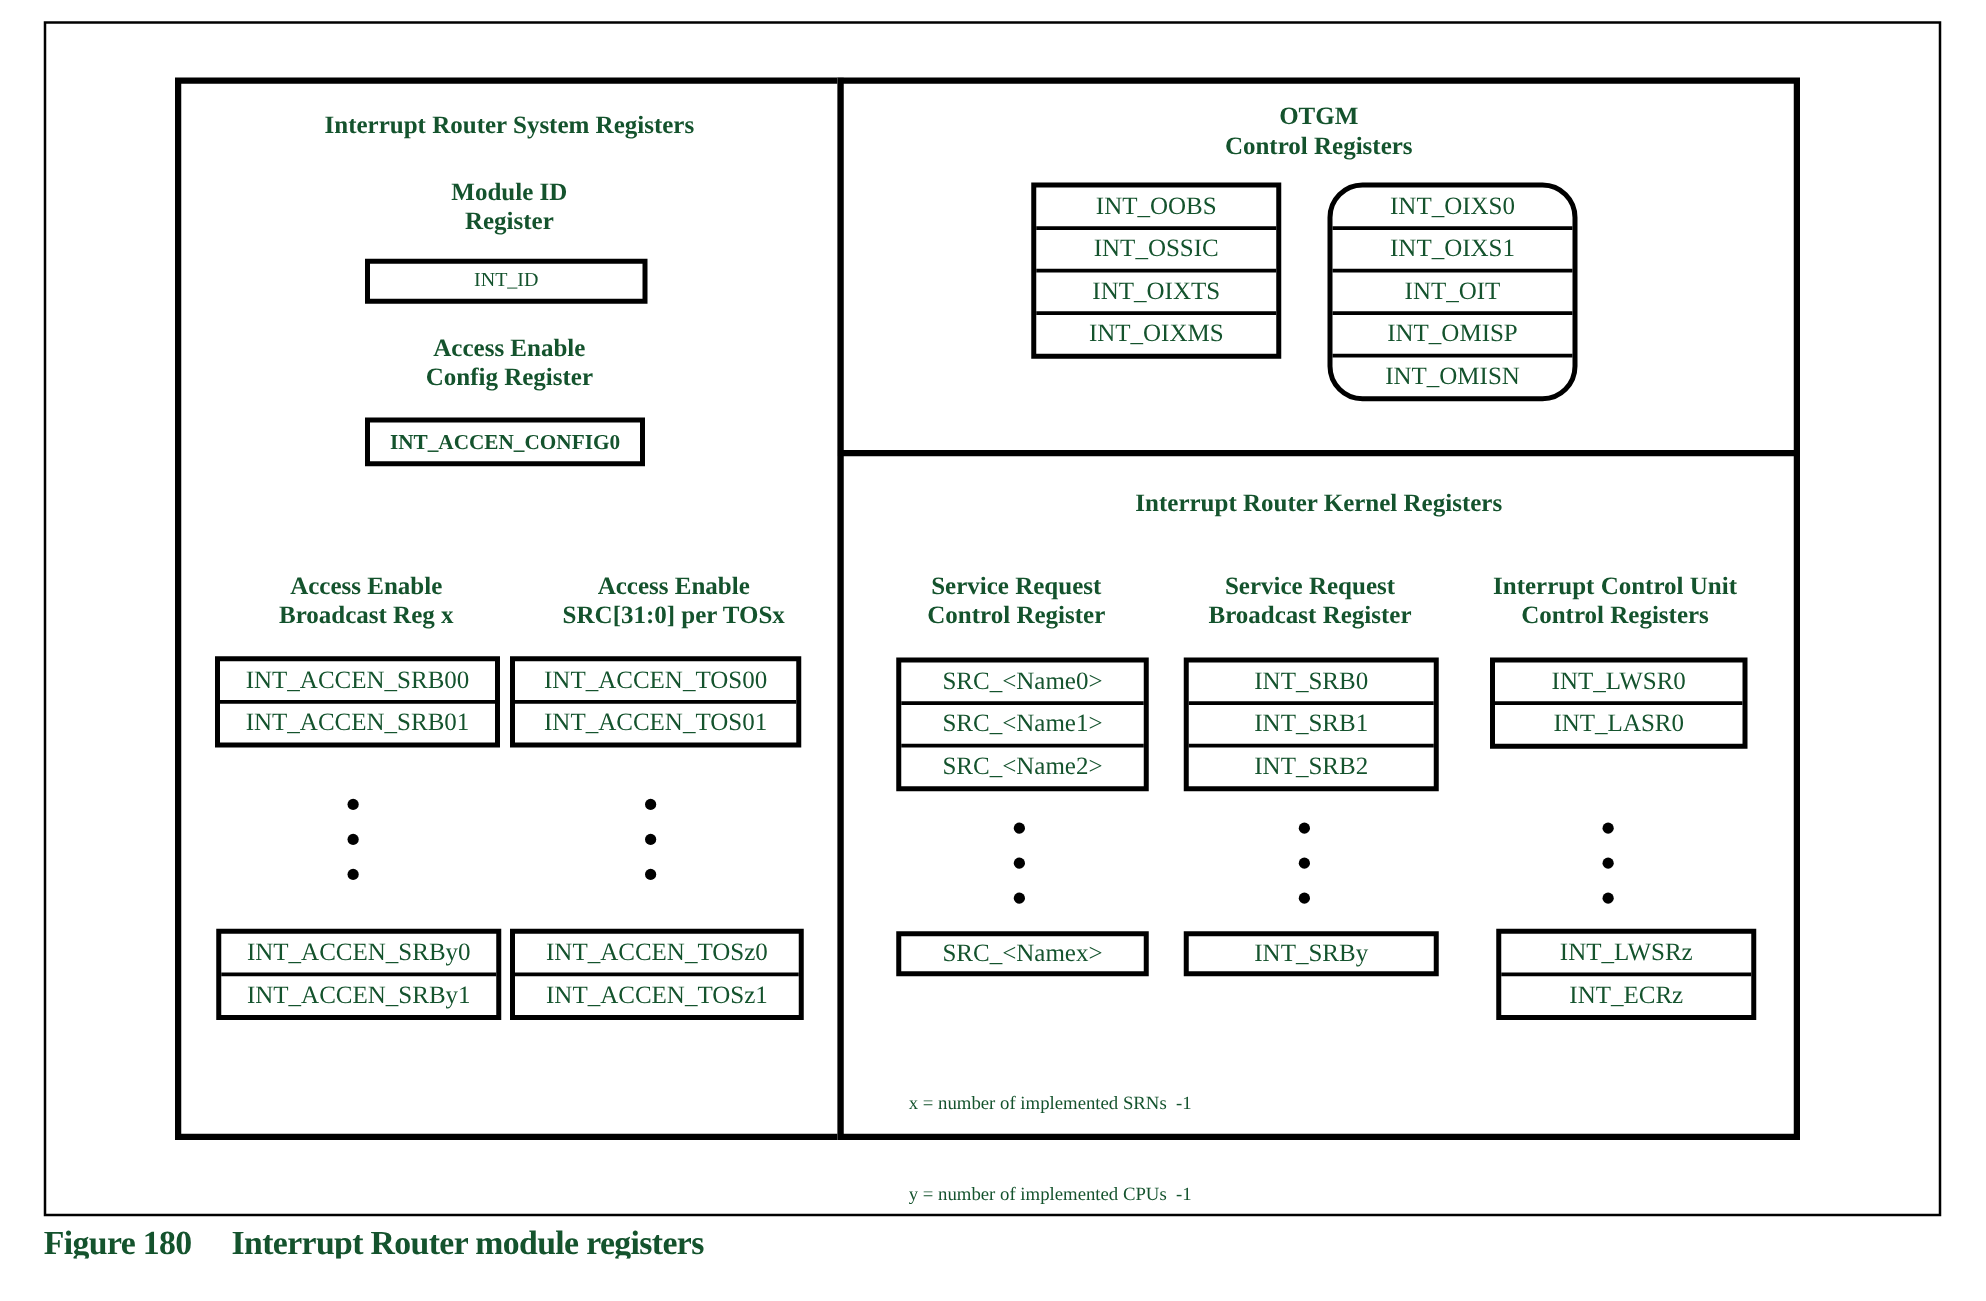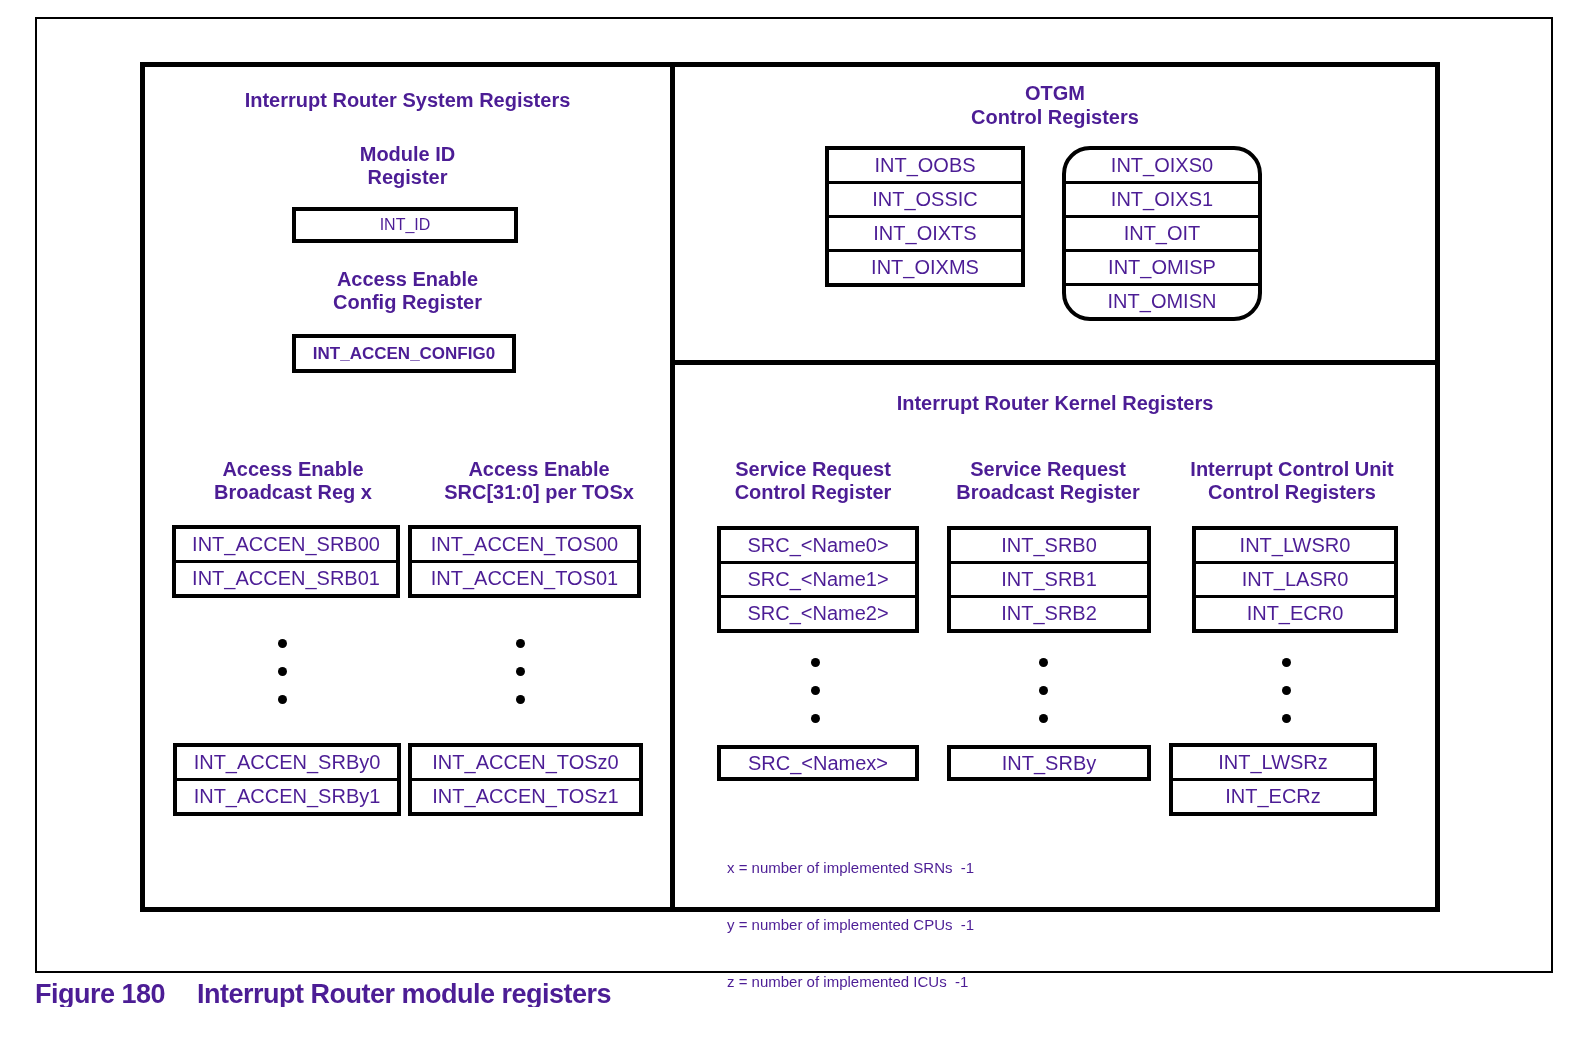--- a/index.html
+++ b/index.html
@@ -1,22 +1,22 @@
 <!DOCTYPE html>
 <html><head>
 <meta charset="utf-8">
 <style>
   html, body { margin: 0; padding: 0; background: #ffffff; }
   #canvas {
     position: relative;
     width: 1589px;
     height: 1007px;
     background: #ffffff;
-    font-family: Liberation Sans, sans-serif;
-    color: #4c1d95;
+    font-family: Liberation Serif, serif;
+    color: #14532d;
     overflow: hidden;
   }
   .abs { position: absolute; }
 
   
   #figure-frame {
     left: 35px; top: 17px; width: 1518px; height: 956px;
     border: 2px solid #000; box-sizing: border-box;
   }
 
@@ -77,21 +77,21 @@
     background: #000; margin: 0 auto 19px auto;
   }
   .dot:last-child { margin-bottom: 0; }
 
   .notes {
     position: absolute;
     font-size: 15px;
     line-height: 19px;
     white-space: pre-wrap;
   }
-  .note-line { white-space: pre-wrap; }
+  .note-line { white-space: pre-wrap; margin-top: 16px; }
 
   #figure-caption {
     position: absolute;
     left: 35px; top: 979px;
     font-weight: bold;
     font-size: 27px;
     letter-spacing: -0.5px;
     white-space: nowrap;
   }
   #figure-caption .cap-label { margin-right: 32px; }
@@ -195,21 +195,20 @@
 
     <div class="stack" style="left:272px; top:161px; width:196px;">
       <div class="cell">INT_SRB0</div>
       <div class="cell">INT_SRB1</div>
       <div class="cell">INT_SRB2</div>
     </div>
 
     <div class="stack" style="left:517px; top:161px; width:198px;">
       <div class="cell">INT_LWSR0</div>
       <div class="cell">INT_LASR0</div>
-      <div class="cell">INT_ECR0</div>
     </div>
 
     <div class="dots" style="left:135px; top:293px;">
       <div class="dot"></div>
         <div class="dot"></div>
         <div class="dot"></div>
     </div>
     <div class="dots" style="left:363px; top:293px;">
       <div class="dot"></div>
         <div class="dot"></div>
@@ -222,21 +221,21 @@
     </div>
 
     <div class="stack" style="left:42px; top:380px; width:194px;">
       <div class="cell single">SRC_&lt;Namex&gt;</div>
     </div>
 
     <div class="stack" style="left:272px; top:380px; width:196px;">
       <div class="cell single">INT_SRBy</div>
     </div>
 
-    <div class="stack" style="left:494px; top:378px; width:200px;">
+    <div class="stack" style="left:522px; top:378px; width:200px;">
       <div class="cell">INT_LWSRz</div>
       <div class="cell">INT_ECRz</div>
     </div>
 
     <div class="notes" style="left:52px; top:455px;">
       <div class="note-line">x = number of implemented SRNs  -1</div>
       <div class="note-line">y = number of implemented CPUs  -1</div>
       <div class="note-line">z = number of implemented ICUs  -1</div>
     </div>
   </div>

